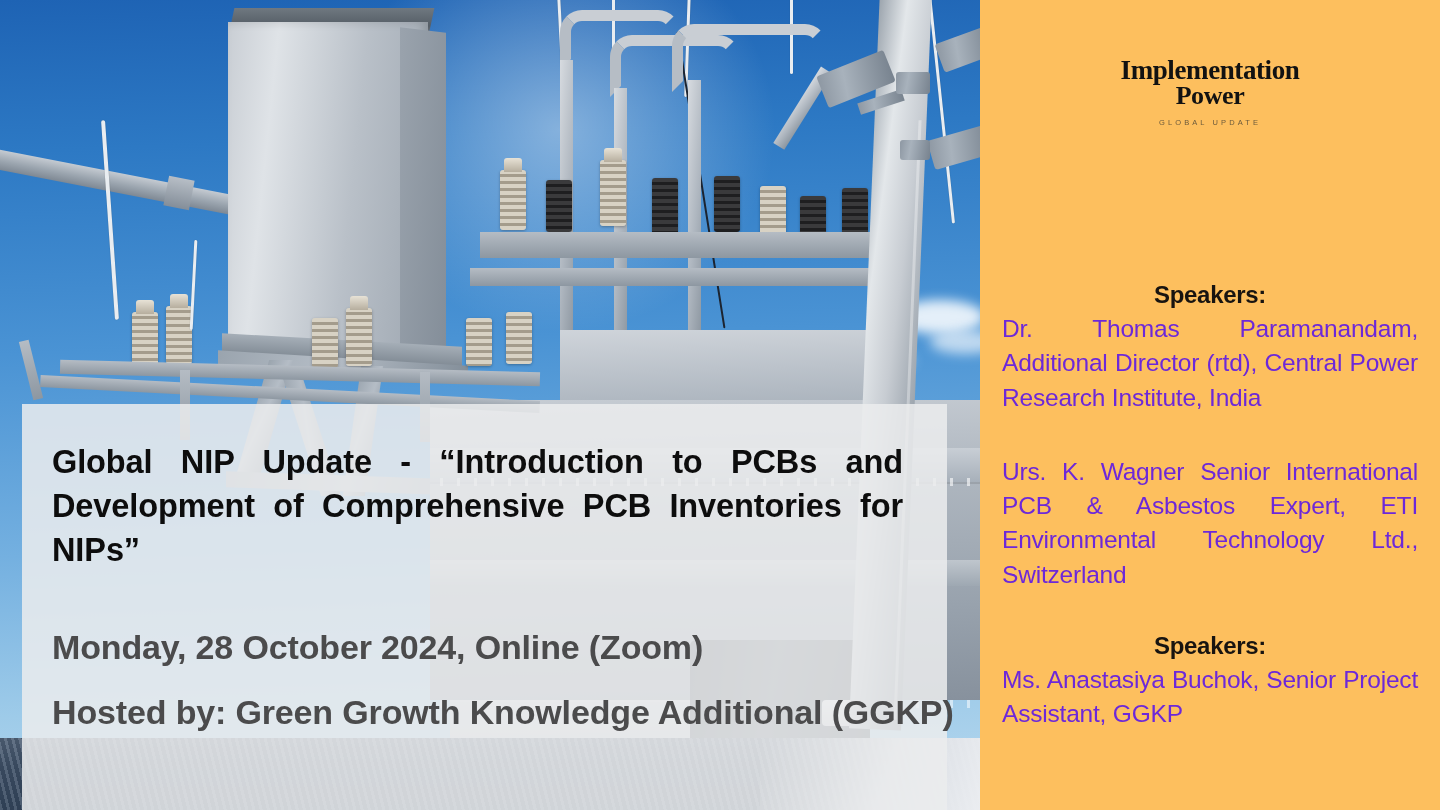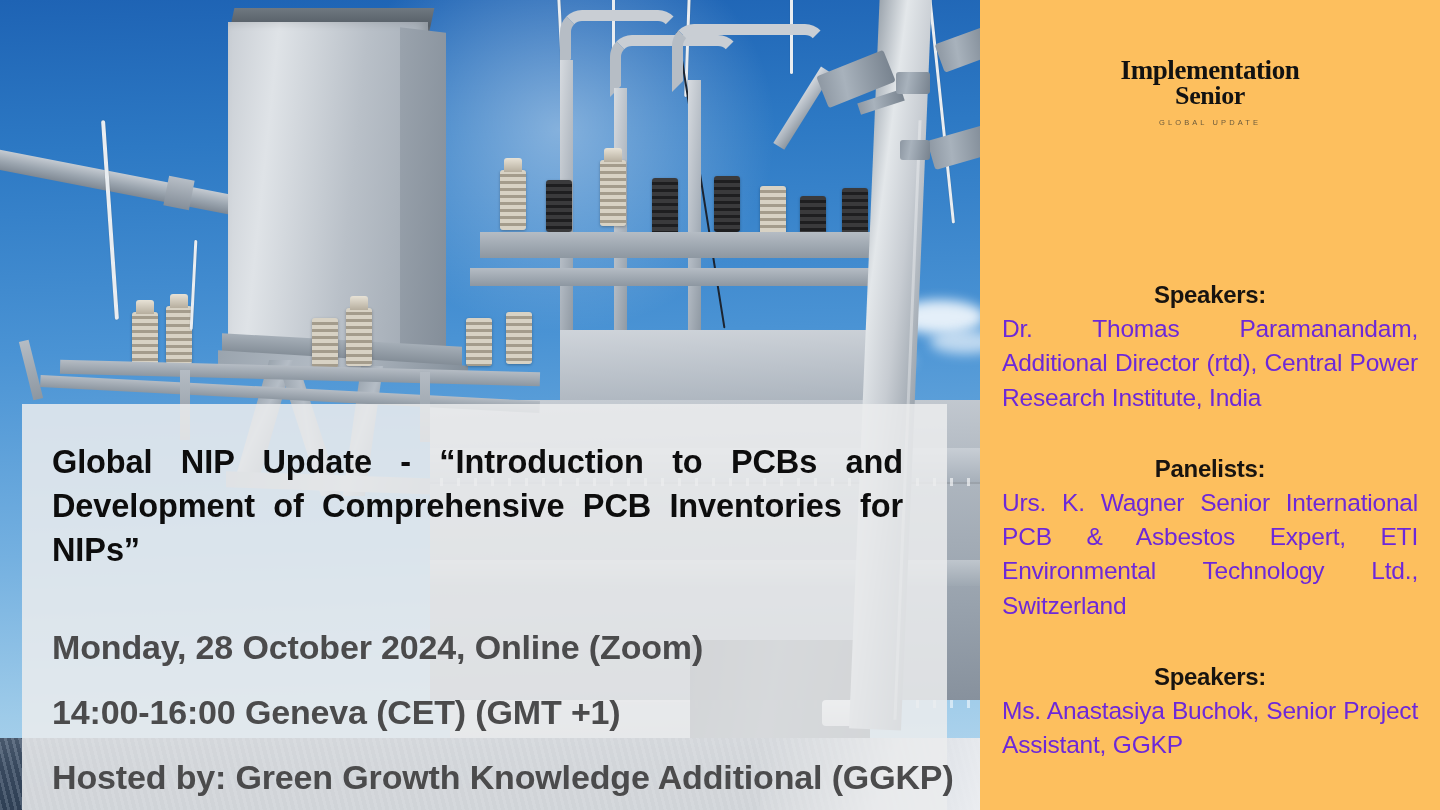--- a/index.html
+++ b/index.html
@@ -473,44 +473,42 @@
     <div class="ground"></div>
     <div class="ground-tex"></div>
     <div class="ground-light"></div>
   </div>
 
   <div class="info-panel">
     <div class="panel-title">Global NIP Update - “Introduction to PCBs and Development of Comprehensive PCB Inventories for NIPs”</div>
 
     <div class="panel-details">
       <div class="detail-line">Monday, 28 October 2024, Online (Zoom)</div>
-      <div class="detail-line">14:00-16:00 Geneva (CET) (GMT +1)</div>
       <div class="detail-line">Hosted by: Green Growth Knowledge Additional (GGKP)</div>
     </div>
   </div>
 
   <div class="orange-pane">
 
     <div class="logo-block">
       <div class="logo-line logo-l2">Implementation</div>
-      <div class="logo-line logo-l3">Senior</div>
+      <div class="logo-line logo-l3">Power</div>
       <div class="logo-sub">GLOBAL UPDATE</div>
     </div>
 
     <div class="roles">
 
       <div class="role-group">
         <div class="role-heading">Speakers:</div>
         <div class="role-body">Dr. Thomas Paramanandam, Additional Director (rtd), Central Power Research Institute, India</div>
       </div>
 
       <div class="gap-sm"></div>
 
       <div class="role-group">
-        <div class="role-heading">Panelists:</div>
         <div class="role-body">Urs. K. Wagner Senior International PCB &amp; Asbestos Expert, ETI Environmental Technology Ltd., Switzerland</div>
       </div>
 
       <div class="gap-sm"></div>
 
       <div class="role-group">
         <div class="role-heading">Speakers:</div>
         <div class="role-body">Ms. Anastasiya Buchok, Senior Project Assistant, GGKP</div>
       </div>
 

